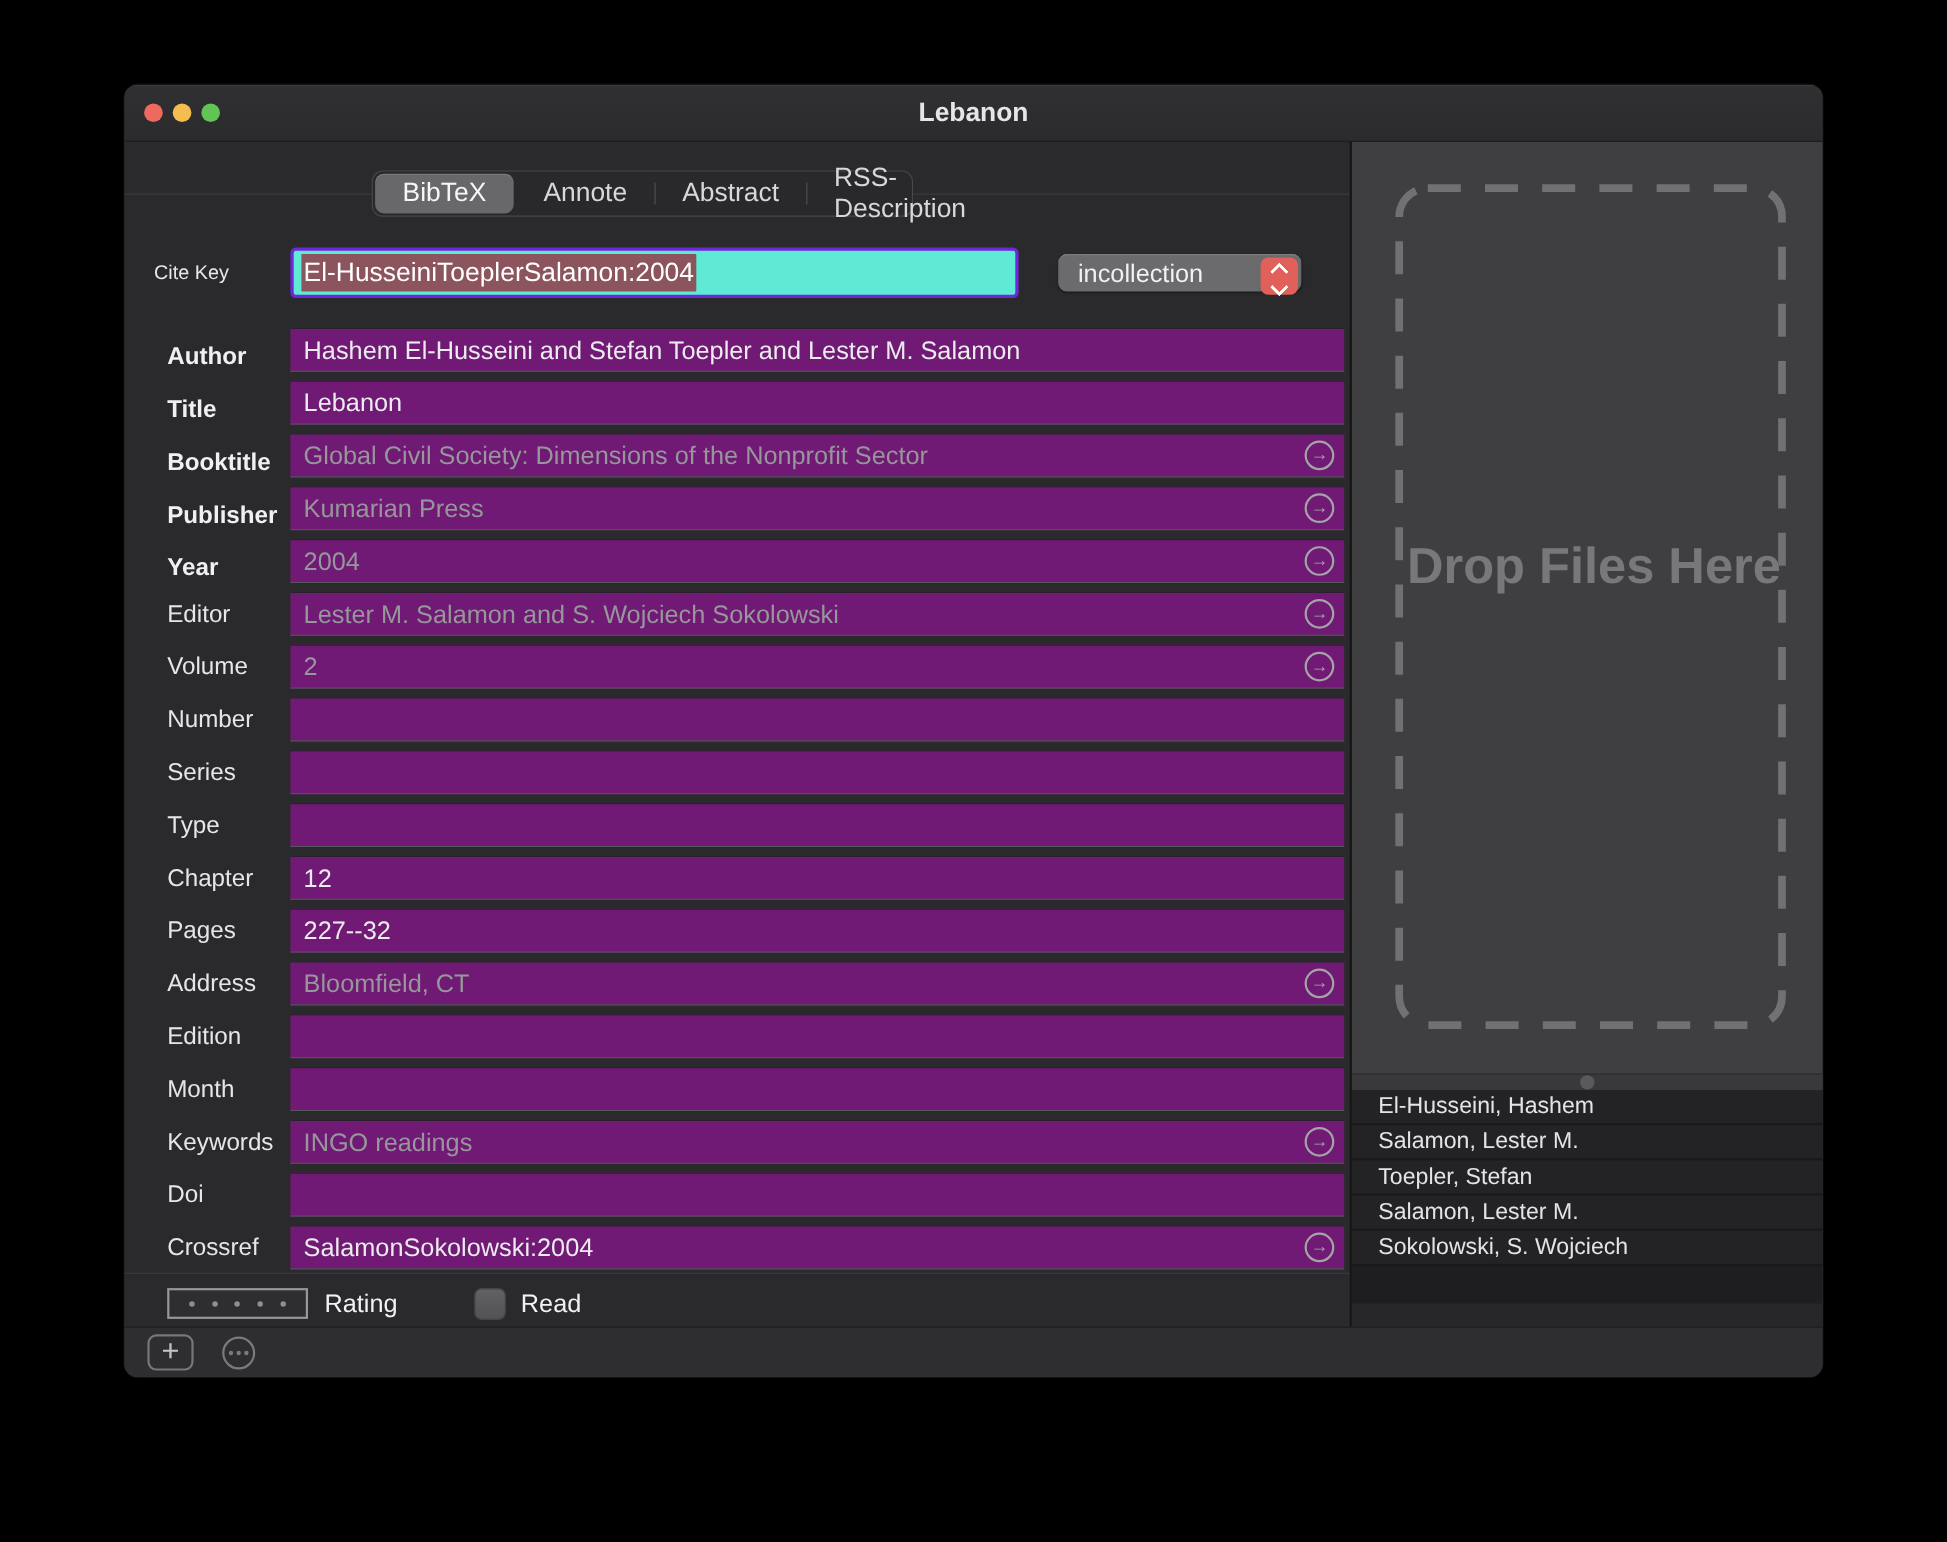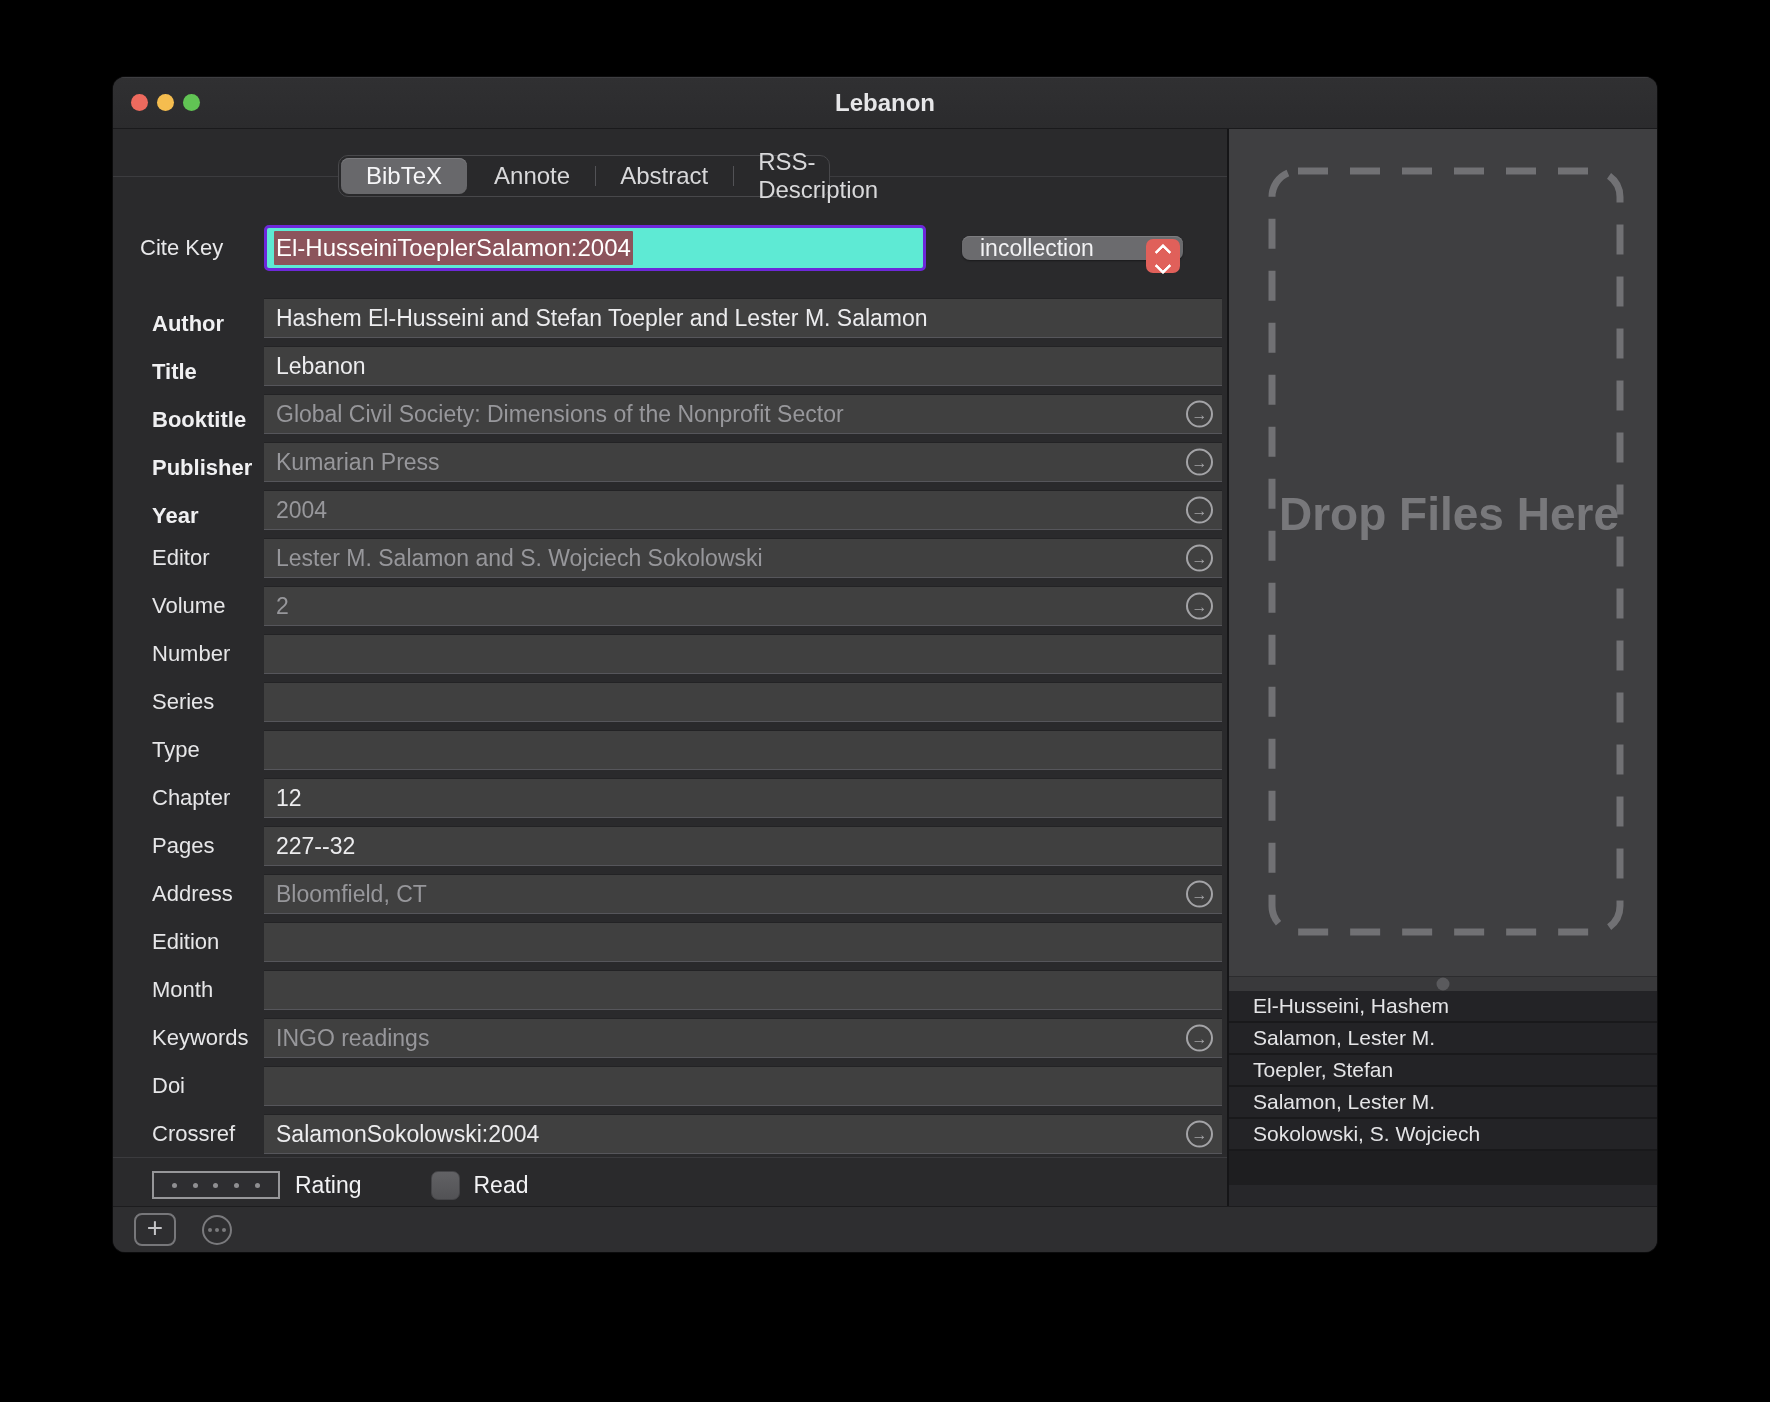--- a/index.html
+++ b/index.html
@@ -38,47 +38,47 @@
   .tabgroup {
     position:absolute; left:225px; top:0; height:42px; width:492px;
     border:1px solid #48484b; border-radius:10px; background:#29292b;
     display:flex; align-items:stretch; box-sizing:border-box;
   }
   .tab { display:flex; align-items:center; padding:0 25px; font-size:24px; color:#d8d8da; position:relative; }
   .tab.active { background:#68686b; border-radius:8px; margin:2px; color:#f6f6f8; box-shadow:inset 0 1px 0 #7a7a7d; }
   .tab.sep::before { content:""; position:absolute; left:0; top:10px; bottom:10px; width:1px; background:#525256; }
   
   .cite-row { position:absolute; top:93px; left:0; right:0; height:52px; display:flex; align-items:center; }
-  .cite-label { padding-left:27px; width:124px; font-size:22px; color:#e8e8ea; flex-shrink:0; }
+  .cite-label { padding-left:27px; width:124px; font-size:18px; color:#e8e8ea; flex-shrink:0; }
   .cite-field {
     width:662px; height:46px; box-sizing:border-box;
     background:#5eead4; border:3px solid #6d28d9; border-radius:5px;
     display:flex; align-items:center; padding:0 7px;
   }
   .cite-field .sel { background:#8c545c; color:#ffffff; font-size:24px; padding:3px 2px; border-radius:1px; }
   .type-pulldown {
-    position:absolute; left:849px; width:221px; height:24px; box-sizing:border-box;
+    position:absolute; left:849px; width:221px; height:34px; box-sizing:border-box;
     background:#6b6b6e; border-radius:8px; display:flex; align-items:center;
     box-shadow:inset 0 1px 0 #7d7d80, 0 1px 2px rgba(0,0,0,.4);
   }
   .type-pulldown .ptext { font-size:23px; color:#f2f2f4; padding-left:18px; }
   .stepper {
     position:absolute; right:3px; top:3px; width:34px; height:34px;
     background:#e0605a; border-radius:7px;
   }
   .chev { display:block; width:9px; height:9px; border-left:3px solid #fff; border-top:3px solid #fff; border-radius:1px; }
   .chev.up { transform:rotate(45deg); margin:7px auto 0; }
   .chev.down { transform:rotate(225deg); margin:2px auto 0; }
   
   .rows { position:absolute; top:165px; left:0; right:0; }
   .row { height:48px; display:flex; align-items:center; }
   .row-label { padding-left:39px; width:112px; font-size:22px; color:#e6e6e8; flex-shrink:0; }
   .row-label.req { font-weight:700; color:#f0f0f2;margin-top:12px; }
   .field {
-    flex:1; margin-right:5px; height:38px; background:#404040;
+    flex:1; margin-right:5px; height:38px; background:#701a75;
     border-top:1px solid #232325; border-bottom:1px solid #56565b;
     display:flex; align-items:center; padding:0 12px; position:relative;
     font-size:23px;
   }
   .val.own { color:#ececee; }
   .val.inherited { color:#97979b; }
   .arrow {
     position:absolute; right:9px; top:50%; transform:translateY(-50%);
     width:23px; height:23px; border:2px solid #a4a4a7; border-radius:50%;
     display:flex; align-items:center; justify-content:center;

